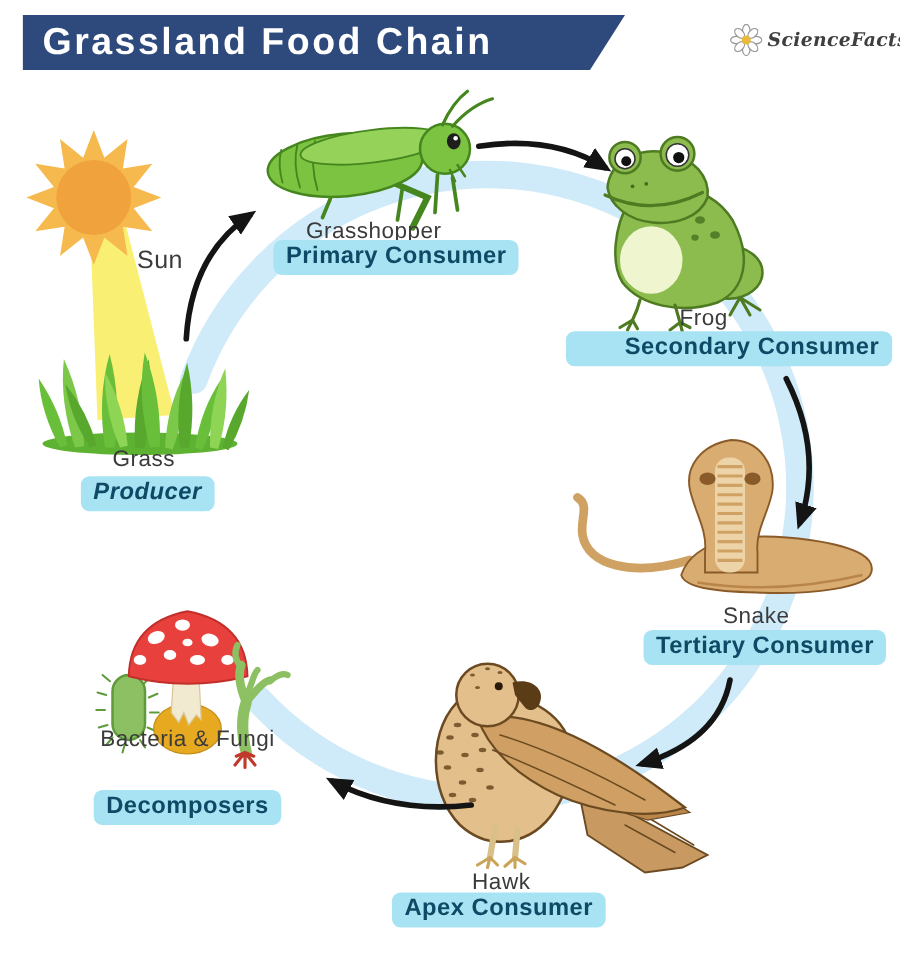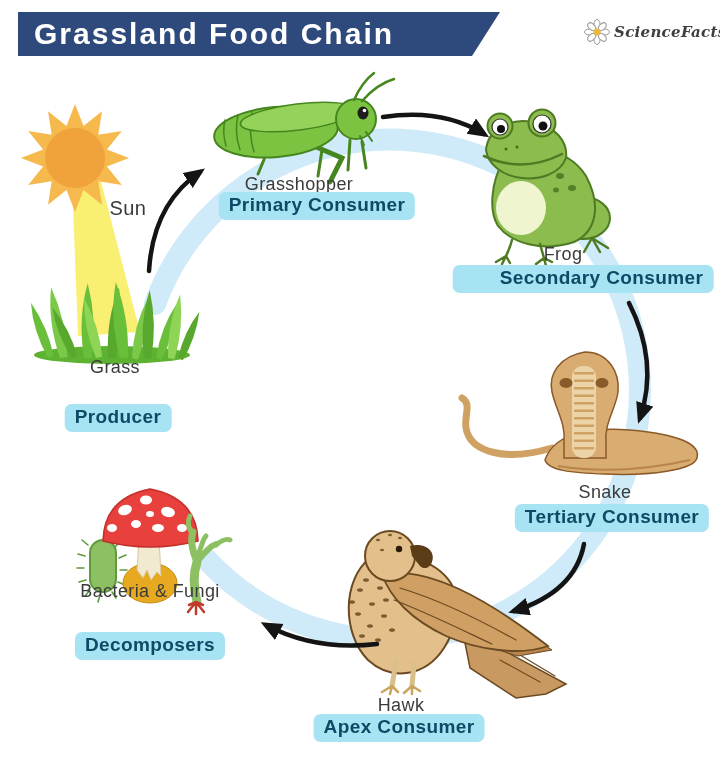--- a/index.html
+++ b/index.html
@@ -208,20 +208,20 @@
   </div>
 
   <div class="name-label" style="left:128px;top:197px;font-size:20px;">Sun</div>
   <div class="name-label" style="left:115px;top:357px;">Grass</div>
   <div class="name-label" style="left:299px;top:174px;">Grasshopper</div>
   <div class="name-label" style="left:563px;top:244px;">Frog</div>
   <div class="name-label" style="left:605px;top:482px;">Snake</div>
   <div class="name-label" style="left:401px;top:695px;text-align:right;">Hawk</div>
   <div class="name-label" style="left:150px;top:581px;">Bacteria &amp; Fungi</div>
 
-  <div class="role-badge" style="left:118px;top:404px;">Producer</div>
+  <div class="role-badge" style="left:118px;top:381px;font-style:italic;">Producer</div>
   <div class="role-badge" style="left:293px;top:192px;margin-left:24px;">Primary Consumer</div>
   <div class="role-badge" style="left:583px;top:265px;padding-left:47px;">Secondary Consumer</div>
   <div class="role-badge" style="left:399px;top:714px;">Apex Consumer</div>
   <div class="role-badge" style="left:612px;top:504px;">Tertiary Consumer</div>
   <div class="role-badge" style="left:150px;top:632px;">Decomposers</div>
 
 </div>
 
 </body></html>

